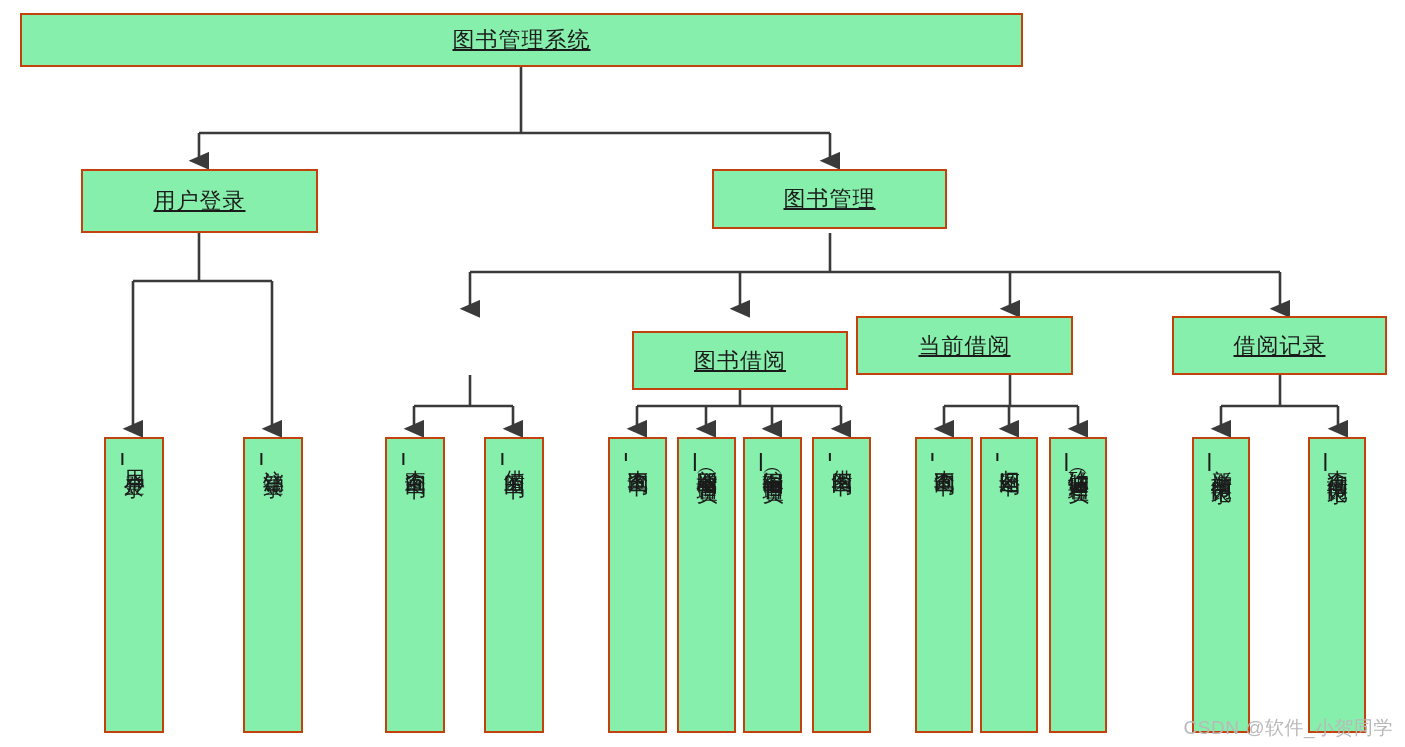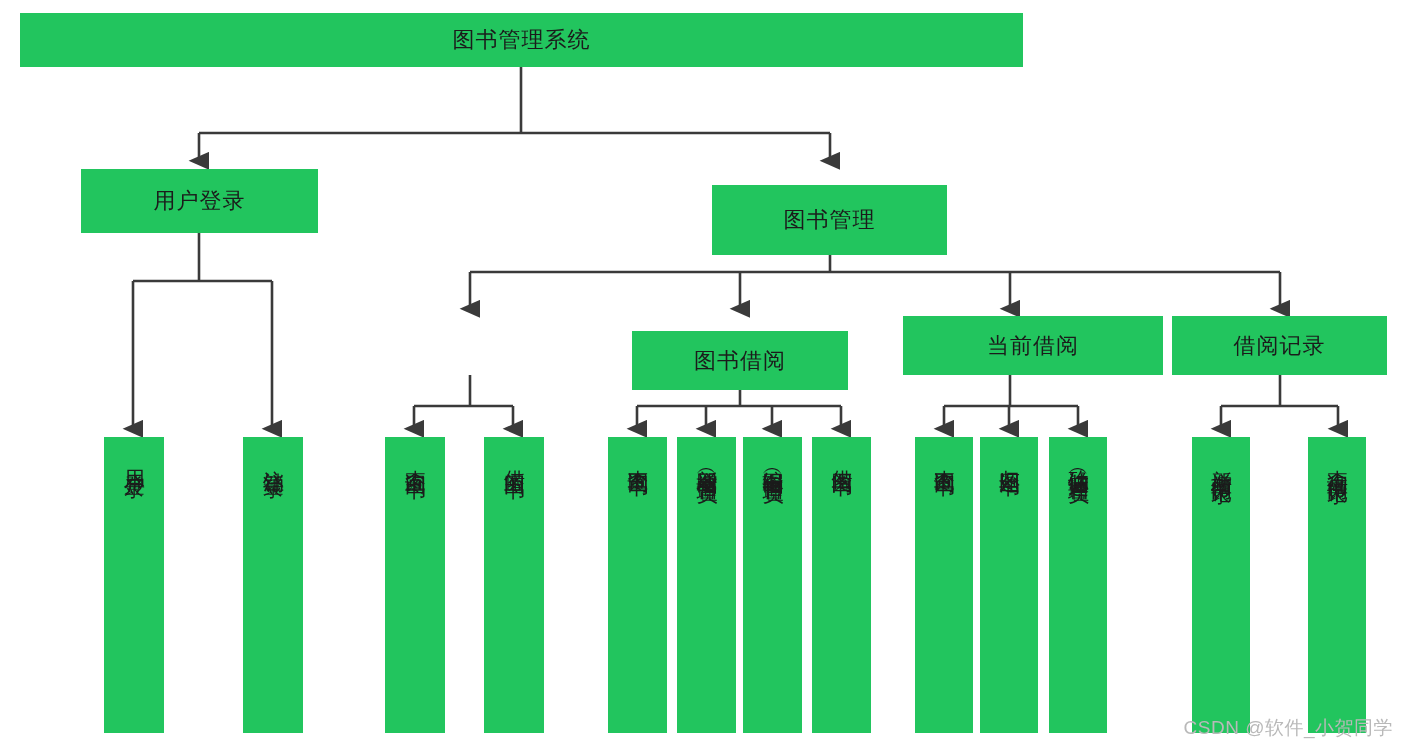--- a/index.html
+++ b/index.html
@@ -21,26 +21,27 @@
     position: absolute;
     left: 0;
     top: 0;
     width: 1405px;
     height: 747px;
     pointer-events: none;
   }
   .node {
     position: absolute;
     box-sizing: border-box;
-    background: #22c55e;
-    border: 2px solid #22c55e;
+    background: #86efac;
+    border: 2px solid #c2410c;
     display: flex;
     align-items: center;
     justify-content: center;
     color: #1b1b1b;
+    text-decoration: underline;
   }
   .node.horiz {
     font-size: 22px;
     letter-spacing: 1px;
   }
   .node.leaf {
     font-size: 21px;
     line-height: 1.18;
     align-items: flex-start;
     justify-content: center;
@@ -122,28 +123,28 @@
     </g>
   </svg>
 
   <div class="node horiz" style="left:20px; top:13px; width:1003px; height:54px;">
     <span>图书管理系统</span>
   </div>
 
   <div class="node horiz" style="left:81px; top:169px; width:237px; height:64px;">
     <span>用户登录</span>
   </div>
-  <div class="node horiz" style="left:712px; top:185px; width:235px; height:70px;">
+  <div class="node horiz" style="left:712px; top:169px; width:235px; height:60px;">
     <span>图书管理</span>
   </div>
 
   <div class="node horiz" style="left:632px; top:331px; width:216px; height:59px;">
     <span>图书借阅</span>
   </div>
-  <div class="node horiz" style="left:903px; top:316px; width:260px; height:59px;">
+  <div class="node horiz" style="left:856px; top:316px; width:217px; height:59px;">
     <span>当前借阅</span>
   </div>
   <div class="node horiz" style="left:1172px; top:316px; width:215px; height:59px;">
     <span>借阅记录</span>
   </div>
 
   <div class="node leaf" style="left:104px; top:437px; width:60px; height:296px;">
     <span class="vtext">用户登录</span>
   </div>
   <div class="node leaf" style="left:243px; top:437px; width:60px; height:296px;">

